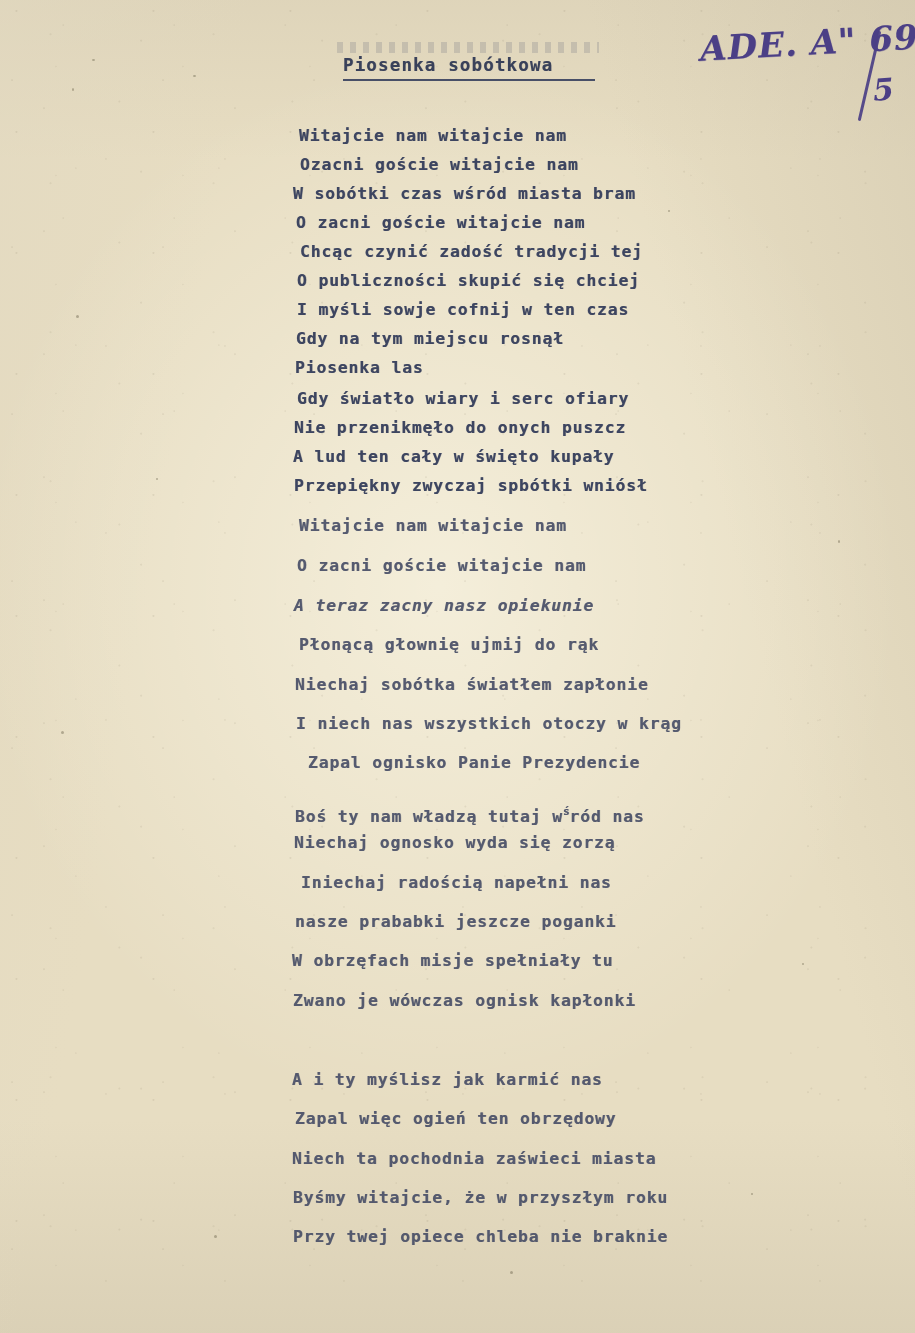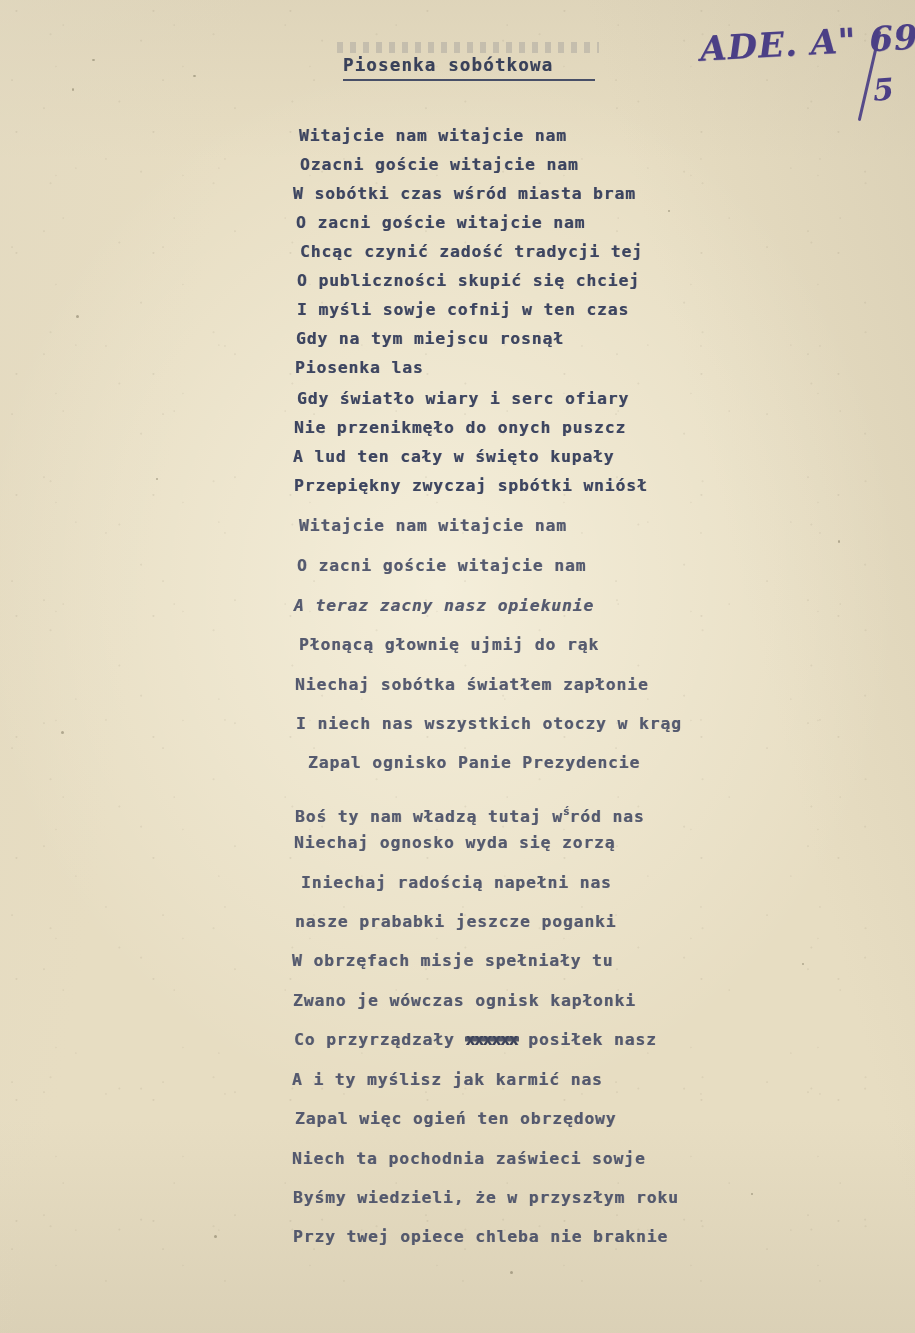--- a/index.html
+++ b/index.html
@@ -216,21 +216,20 @@
       <div class="ln soft" style="left: 299px; top: 625px;">Płonącą głownię ujmij do rąk</div>
       <div class="ln soft" style="left: 295px; top: 665px;">Niechaj sobótka światłem zapłonie</div>
       <div class="ln soft" style="left: 296px; top: 704px;">I niech nas wszystkich otoczy w krąg</div>
       <div class="ln soft" style="left: 296px; top: 743px; margin-left: 12px;">Zapal ognisko Panie Prezydencie</div>
       <div class="ln soft" style="left: 295px; top: 783px; margin-top: 12px;">Boś ty nam władzą tutaj w<span class="sup">ś</span>ród nas</div>
       <div class="ln soft" style="left: 294px; top: 823px;">Niechaj ognosko wyda się zorzą</div>
       <div class="ln soft" style="left: 301px; top: 863px;">Iniechaj radością napełni nas</div>
       <div class="ln soft" style="left: 295px; top: 902px;">nasze prababki jeszcze poganki</div>
       <div class="ln soft" style="left: 292px; top: 941px;">W obrzęfach misje spełniały tu</div>
       <div class="ln soft" style="left: 293px; top: 981px;">Zwano je wówczas ognisk kapłonki</div>
-      <div class="ln soft" style="left: 294px; top: 1020px;">Co przyrządzały <span class="struck">xxxxxx</span> posiłek nasz</div>
       <div class="ln soft" style="left: 292px; top: 1060px;">A i ty myślisz jak karmić nas</div>
       <div class="ln soft" style="left: 295px; top: 1099px;">Zapal więc ogień ten obrzędowy</div>
-      <div class="ln soft" style="left: 292px; top: 1139px;">Niech ta pochodnia zaświeci sowje</div>
-      <div class="ln soft" style="left: 293px; top: 1178px;">Byśmy wiedzieli, że w przyszłym roku</div>
+      <div class="ln soft" style="left: 292px; top: 1139px;">Niech ta pochodnia zaświeci miasta</div>
+      <div class="ln soft" style="left: 293px; top: 1178px;">Byśmy witajcie, że w przyszłym roku</div>
       <div class="ln soft" style="left: 293px; top: 1217px;">Przy twej opiece chleba nie braknie</div>
     </div>
 
 </div>
 
 </body></html>

